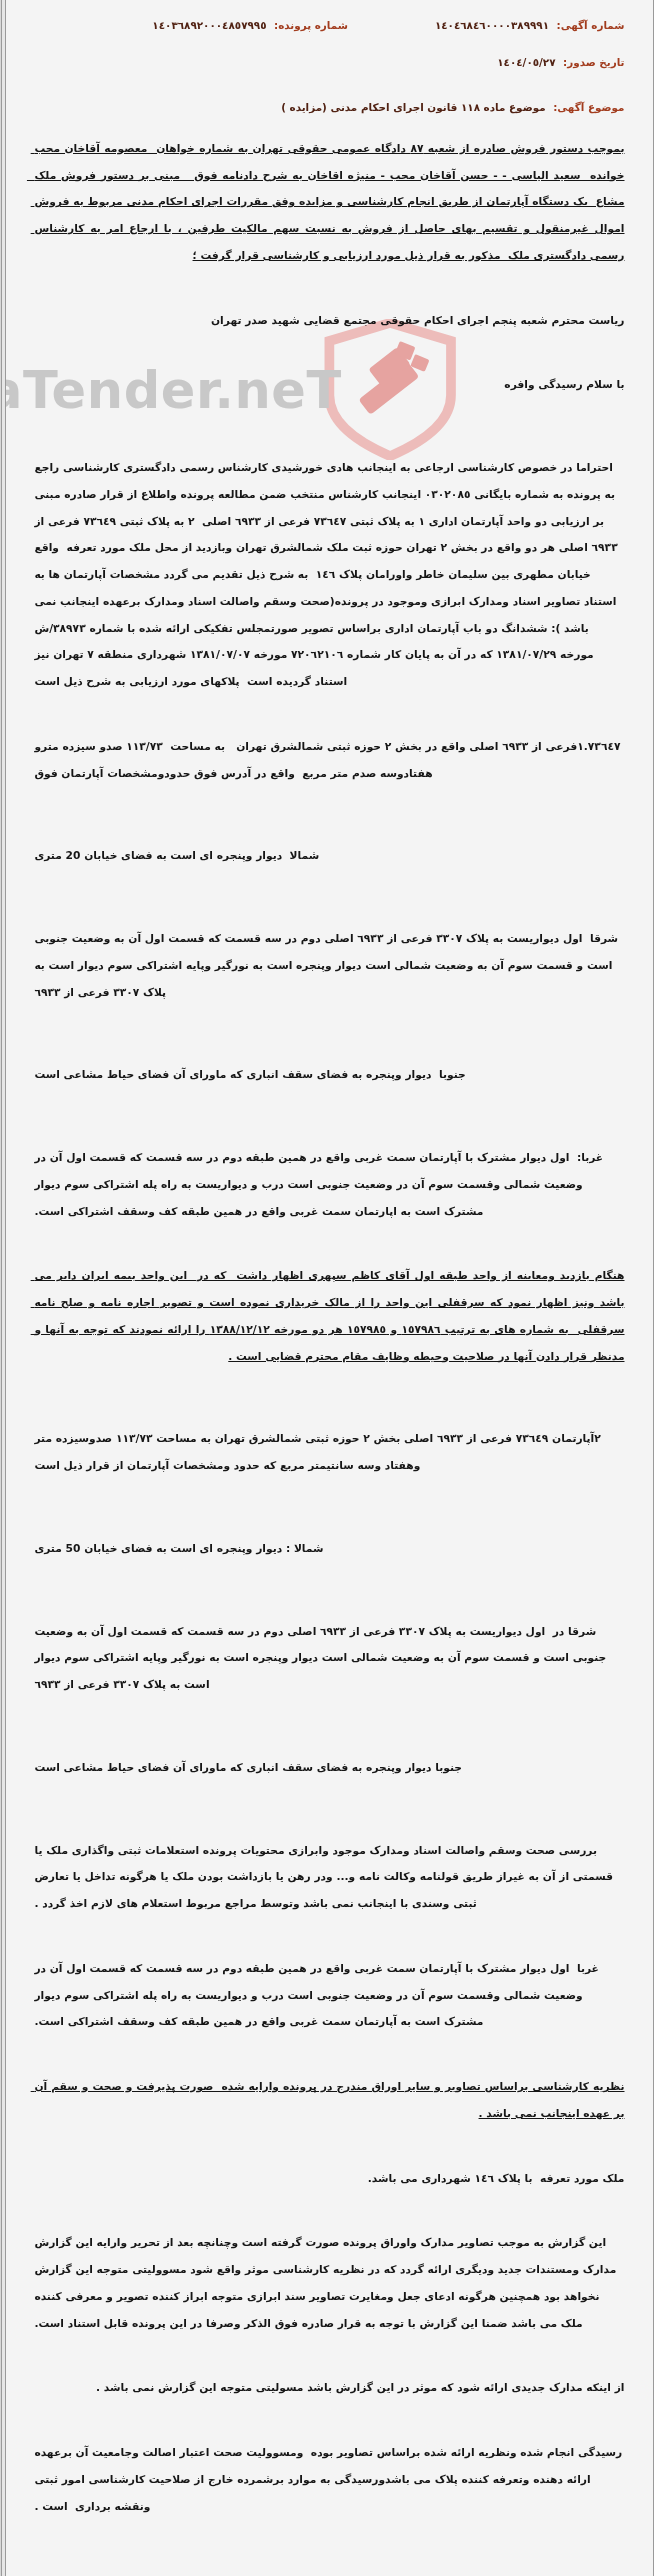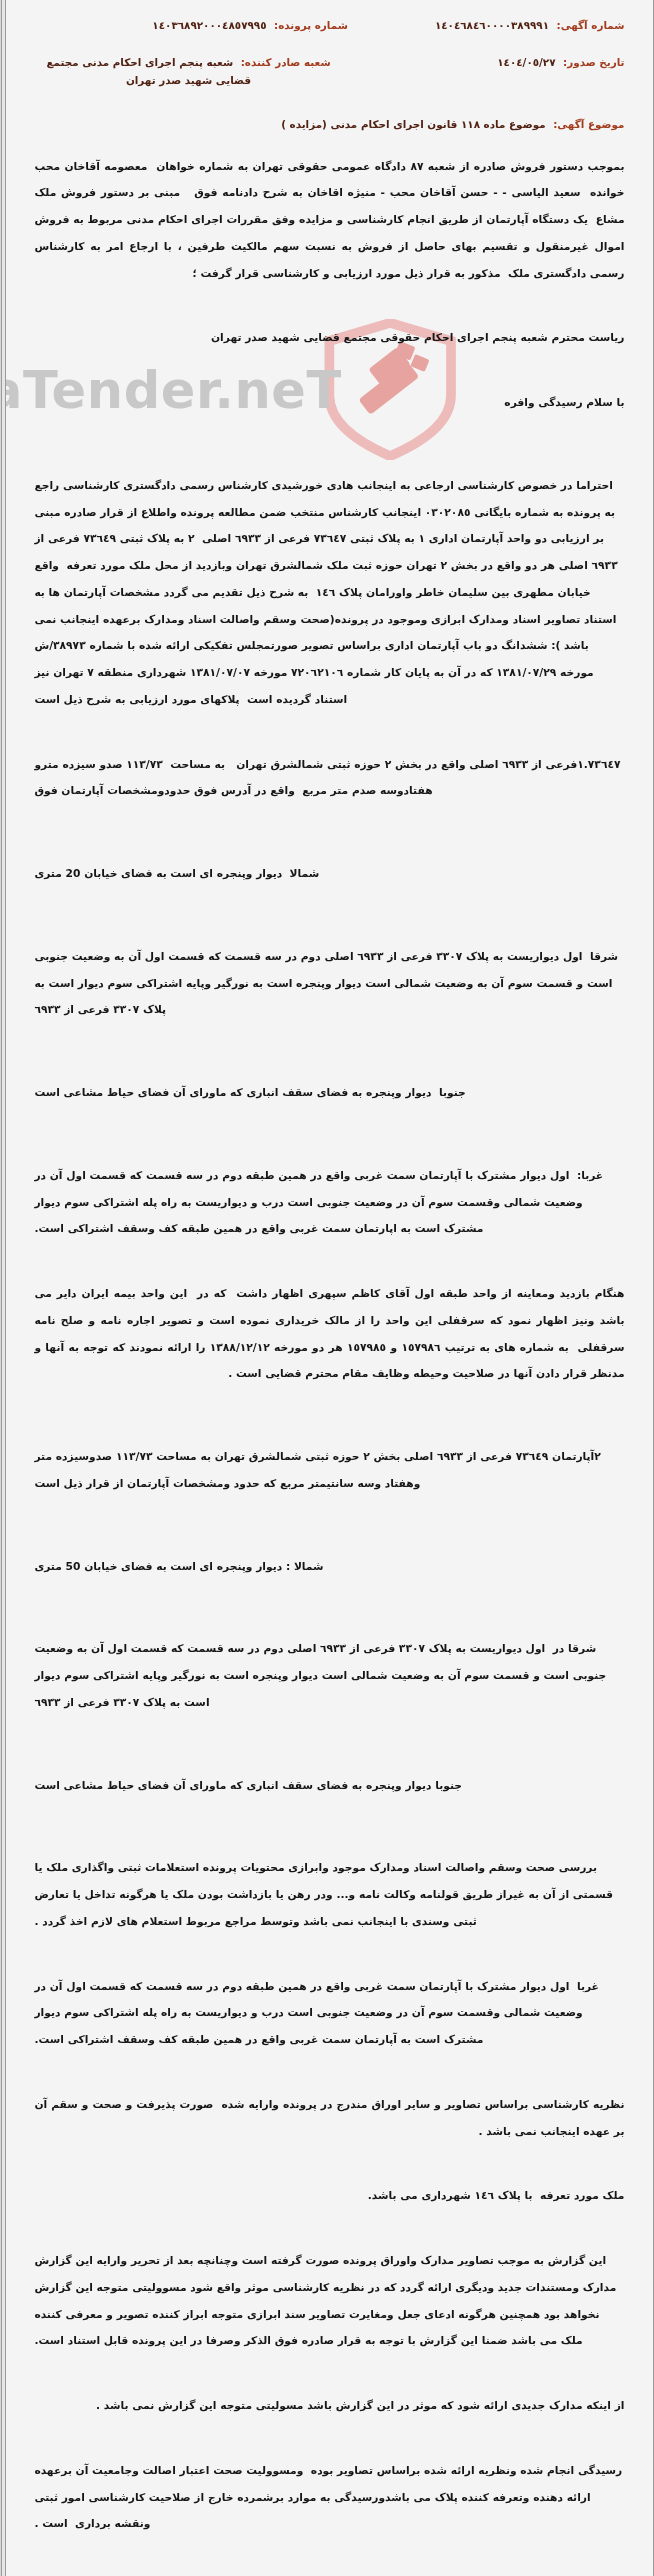--- a/index.html
+++ b/index.html
@@ -32,21 +32,21 @@
   .hlabel{color:var(--label-red); margin-left:3.9px;}
   .hvalue{color:var(--header-value);}
   .hfield.wrap-center{text-align:center;}
   .hrow-full{margin-top:27px;}
   
   .notice-body{position:relative; z-index:1; margin-top:19.4px;}
   .para{
     color:var(--body-text); font-size:10.7px; line-height:2.5;
     margin:0 0 38px 0; position:relative; z-index:1; white-space:pre-wrap;
   }
-  .align-j{text-align:justify;}
+  .align-j{text-align:justify;text-decoration:underline;}
   .align-r{text-align:right;}
   .align-c{text-align:left;}
   .gap-lg{margin-bottom:56px;}
   
   .watermark{
     position:absolute; top:319px; left:36px; width:415px; height:143px;
     display:flex; align-items:center; z-index:0; pointer-events:none;
   }
   .wm-text{
     font-size:51px; color:var(--wm-gray); letter-spacing:0.6px;
@@ -81,24 +81,20 @@
           <span class="hvalue">١٤٠٤٦٨٤٦٠٠٠٠٣٨٩٩٩١</span>
         </div>
         <div class="hfield">
           <span class="hlabel">شماره پرونده:</span>
           <span class="hvalue">١٤٠٣٦٨٩٢٠٠٠٤٨٥٧٩٩٥</span>
         </div>
         <div class="hfield">
           <span class="hlabel">تاریخ صدور:</span>
           <span class="hvalue">١٤٠٤/٠٥/٢٧</span>
         </div>
-        <div class="hfield wrap-center">
-          <span class="hlabel">شعبه صادر کننده:</span>
-          <span class="hvalue">شعبه پنجم اجرای احکام مدنی مجتمع قضایی شهید صدر تهران</span>
-        </div>
       </div>
       <div class="hfield hrow-full">
         <span class="hlabel">موضوع آگهی:</span>
         <span class="hvalue">موضوع ماده ١١٨ قانون اجرای احکام مدنی (مزایده )</span>
       </div>
     </div>
 
     <div class="notice-body">
         <p class="para align-j">بموجب دستور فروش صادره از شعبه ٨٧ دادگاه عمومی حقوقی تهران به شماره خواهان  معصومه آقاخان محب خوانده  سعید الیاسی - - حسن آقاخان محب - منیژه اقاخان به شرح دادنامه فوق   مبنی بر دستور فروش ملک  مشاع  یک دستگاه آپارتمان از طریق انجام کارشناسی و مزایده وفق مقررات اجرای احکام مدنی مربوط به فروش اموال غیرمنقول و تقسیم بهای حاصل از فروش به نسبت سهم مالکیت طرفین ، با ارجاع امر به کارشناس رسمی دادگستری ملک  مذکور به قرار ذیل مورد ارزیابی و کارشناسی قرار گرفت ؛</p>
         <p class="para align-r">ریاست محترم شعبه پنجم اجرای احکام حقوقی مجتمع قضایی شهید صدر تهران</p>

